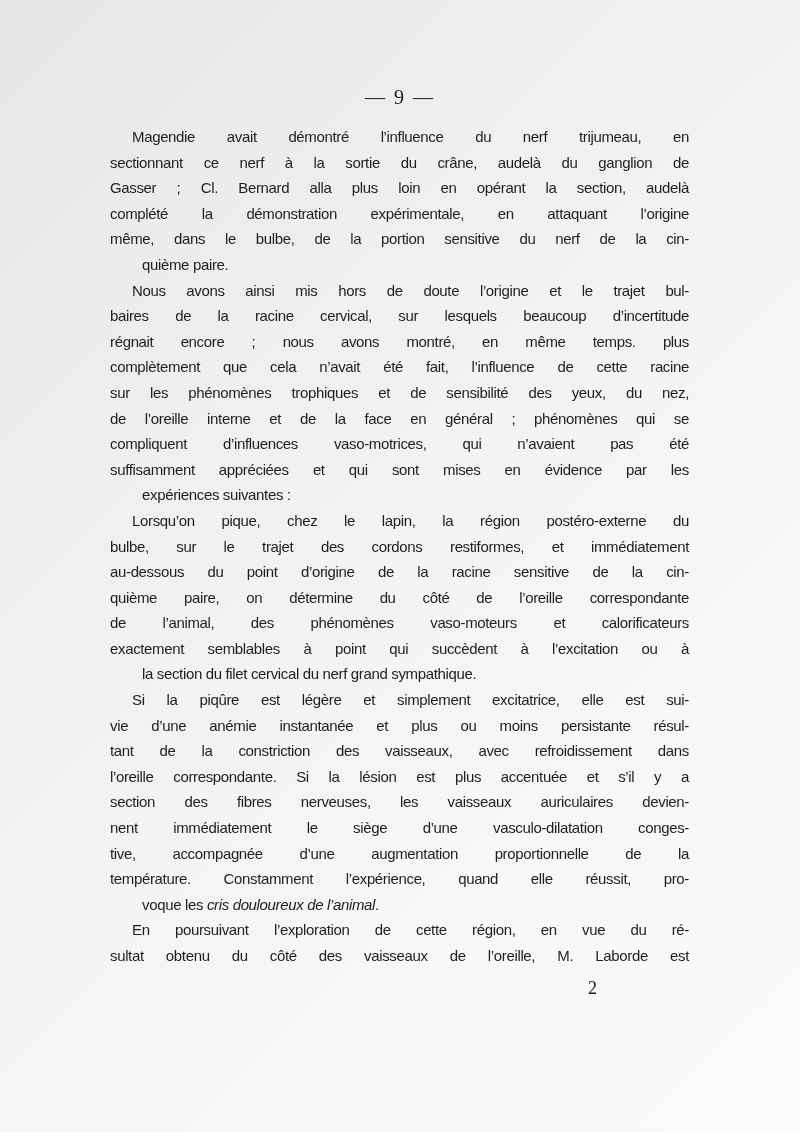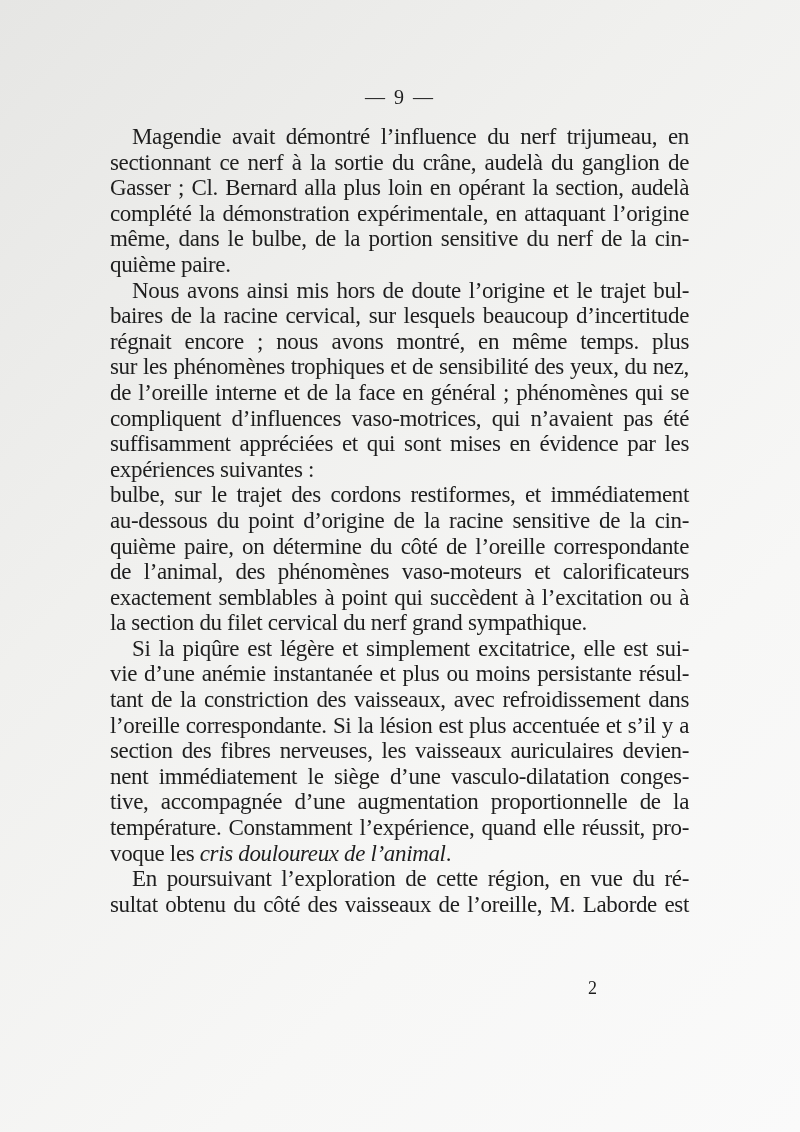--- a/index.html
+++ b/index.html
@@ -16,26 +16,26 @@
     .folio {
       position: absolute; left: 0; width: 800px; top: 86px;
       text-align: center; font-size: 20px; letter-spacing: 2px;
       font-family: "Liberation Serif", serif;
     }
     .text-block {
       position: absolute; left: 110px; top: 124px; width: 579px;
     }
     .line {
       display: block; height: 25.6px; line-height: 25.6px;
-      font-size: 23px; white-space: nowrap;
+      font-size: 15px; white-space: nowrap;
       text-align: justify; text-align-last: justify;
-      font-family: Liberation Serif, serif;
+      font-family: Liberation Sans, sans-serif;
       letter-spacing: -0.35px;
     }
-    .line.last { text-align-last: left; }
+    .line.last { text-align-last: left; margin-left: 32px; }
     .line.indent { padding-left: 22px; }
     .line .it { font-style: italic; }
     .signature {
       position: absolute; left: 588px; top: 978px;
       font-size: 18px; font-family: "Liberation Serif", serif;
     }
   </style>
 </head>
 <body>
 
@@ -44,25 +44,27 @@
   <div class="text-block" id="text-block">
       <span class="line indent">Magendie avait démontré l’influence du nerf trijumeau, en</span>
       <span class="line">sectionnant ce nerf à la sortie du crâne, audelà du ganglion de</span>
       <span class="line">Gasser ; Cl. Bernard alla plus loin en opérant la section, audelà</span>
       <span class="line">complété la démonstration expérimentale, en attaquant l’origine</span>
       <span class="line">même, dans le bulbe, de la portion sensitive du nerf de la cin-</span>
       <span class="line last">quième paire.</span>
       <span class="line indent">Nous avons ainsi mis hors de doute l’origine et le trajet bul-</span>
       <span class="line">baires de la racine cervical, sur lesquels beaucoup d’incertitude</span>
       <span class="line">régnait encore ; nous avons montré, en même temps. plus</span>
+      <span class="line">complètement que cela n’avait été fait, l’influence de cette racine</span>
       <span class="line">sur les phénomènes trophiques et de sensibilité des yeux, du nez,</span>
       <span class="line">de l’oreille interne et de la face en général ; phénomènes qui se</span>
       <span class="line">compliquent d’influences vaso-motrices, qui n’avaient pas été</span>
       <span class="line">suffisamment appréciées et qui sont mises en évidence par les</span>
       <span class="line last">expériences suivantes :</span>
+      <span class="line indent">Lorsqu’on pique, chez le lapin, la région postéro-externe du</span>
       <span class="line">bulbe, sur le trajet des cordons restiformes, et immédiatement</span>
       <span class="line">au-dessous du point d’origine de la racine sensitive de la cin-</span>
       <span class="line">quième paire, on détermine du côté de l’oreille correspondante</span>
       <span class="line">de l’animal, des phénomènes vaso-moteurs et calorificateurs</span>
       <span class="line">exactement semblables à point qui succèdent à l’excitation ou à</span>
       <span class="line last">la section du filet cervical du nerf grand sympathique.</span>
       <span class="line indent">Si la piqûre est légère et simplement excitatrice, elle est sui-</span>
       <span class="line">vie d’une anémie instantanée et plus ou moins persistante résul-</span>
       <span class="line">tant de la constriction des vaisseaux, avec refroidissement dans</span>
       <span class="line">l’oreille correspondante. Si la lésion est plus accentuée et s’il y a</span>

